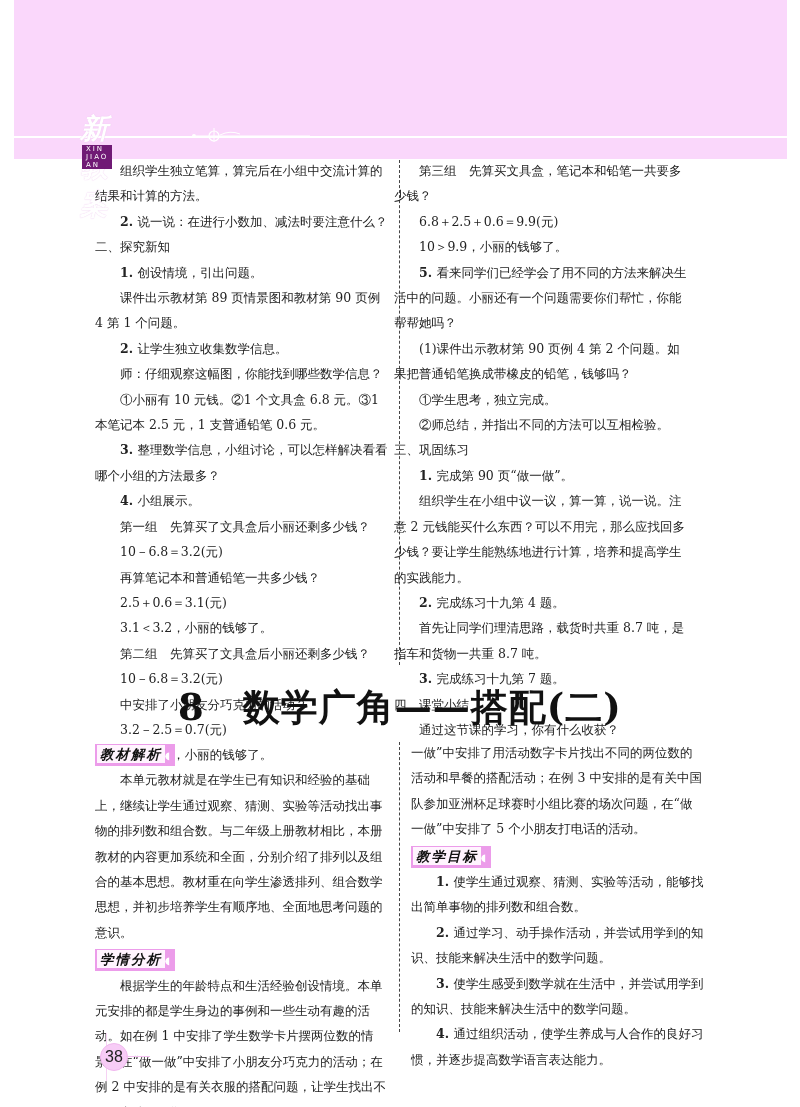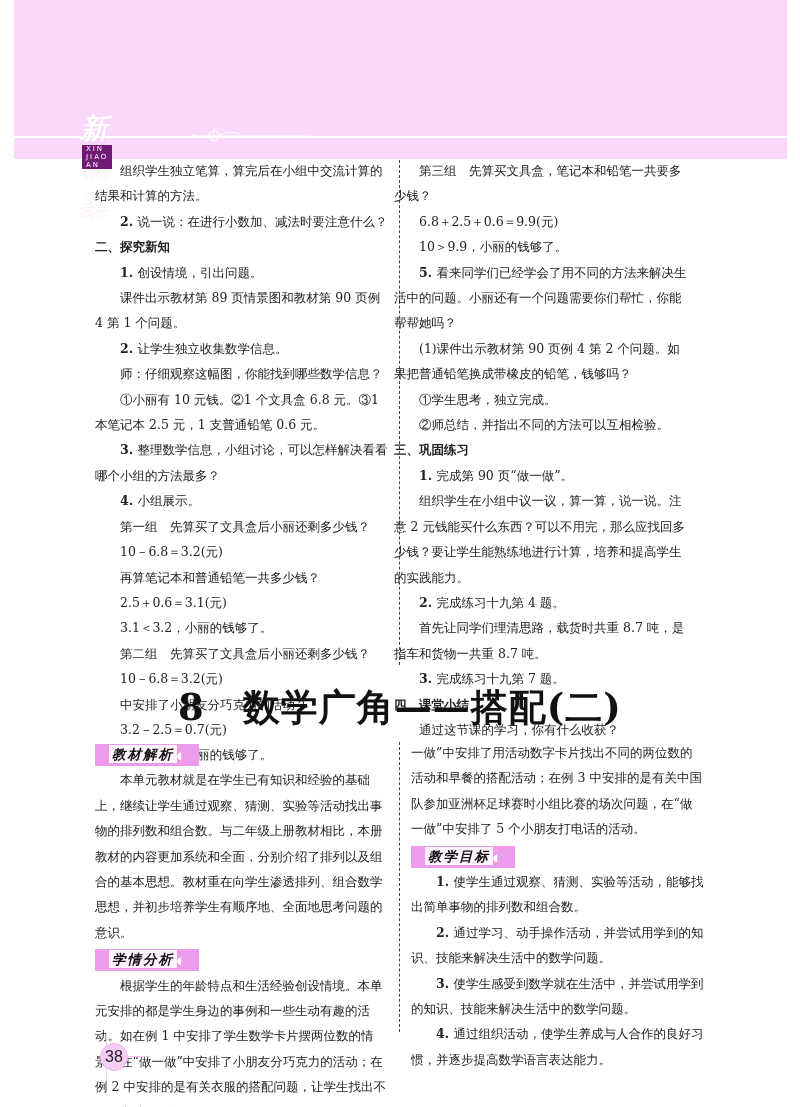--- a/index.html
+++ b/index.html
@@ -31,32 +31,32 @@
   }
   .col {
     position: absolute; font-size: 12.5px; line-height: 25.4px;
   }
   .col p { margin: 0; }
   .col-left { left: 95px; top: 158px; width: 293px; }
   .col-right { left: 394px; top: 158px; width: 293px; }
   .col-left2 { left: 95px; top: 740px; width: 293px; }
   .col-right2 { left: 411px; top: 740px; width: 293px; }
   .ind { text-indent: 2em; }
-  .h { font-weight: bold; font-family: "DejaVu Sans", sans-serif; }
+  .h { font-weight: normal; font-family: "DejaVu Sans", sans-serif; }
   .b { font-weight: bold; }
   .divider {
     position: absolute; left: 399px; width: 0; border-left: 1px dashed #444;
   }
   .chapter-title {
     position: absolute; left: 0; top: 683px; width: 800px; text-align: center;
     font-size: 37px; font-weight: bold; font-family: "DejaVu Serif", serif; color: #111;
     letter-spacing: 1px;
   }
   .tag {
-    display: inline-block; background: #ec9cea; padding: 1px 14px; margin: 4px 0 1px 0;
+    display: inline-block; background: #ec9cea; padding: 1px 2px; margin: 4px 0 1px 0;
     line-height: 18px;
   }
   .tag span.inner {
     display: inline-block; background: #fff4fe; font-weight: bold; font-style: italic;
     font-size: 13.5px; padding: 0 3px; color: #111; letter-spacing: 2px;
     font-family: "DejaVu Sans", sans-serif;
   }
   .tag span.drop { display: inline-block; width: 8px; color: #fff; font-size: 10px; }
   .page-num {
     position: absolute; left: 100px; top: 1043px; width: 26px; height: 26px; border-radius: 50%;

